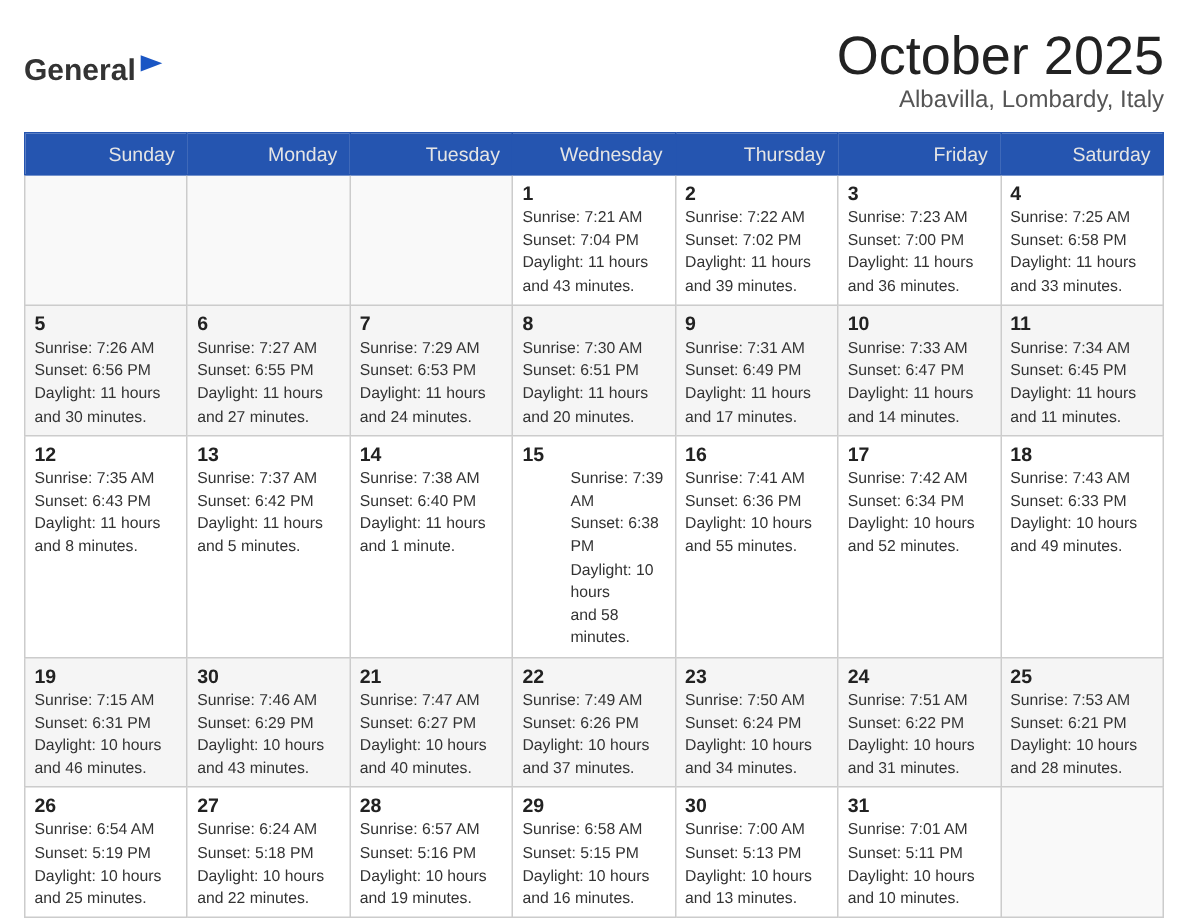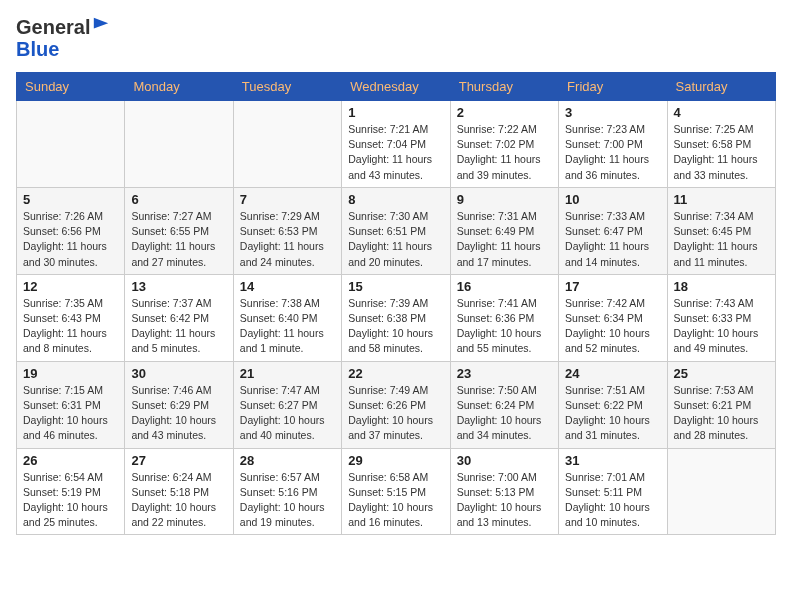--- a/index.html
+++ b/index.html
@@ -43,22 +43,22 @@
       font-size: 16px;
       color: #555;
     }
     table {
       width: 100%;
       border-collapse: collapse;
       font-size: 11px;
     }
     thead tr th {
       background: #2555b0;
-      color: #fdba74;
-      text-align: left;
+      color: #e5e5e5;
+      text-align: right;
       padding: 6px 8px;
       font-size: 13px;
       font-weight: normal;
       border: 1px solid #2555b0;
     }
     tbody tr td {
       border: 1px solid #ccc;
       vertical-align: top;
       padding: 4px 6px;
       min-height: 80px;
@@ -85,24 +85,25 @@
 <body>
 
 <div class="header">
   <div class="logo">
     <div>
       <div class="logo-text">
         <span class="logo-general">General</span><svg class="logo-icon" viewBox="0 0 20 20">
             <polygon points="2,2 18,8 2,14" fill="#1a56c4"></polygon>
           </svg>
       </div>
-      <div class="logo-text">
-        <span class="logo-blue">Blue</span>
-      </div>
     </div>
+  </div>
+  <div class="title-block">
+    <div class="month-title">October 2025</div>
+    <div class="location">Albavilla, Lombardy, Italy</div>
   </div>
 </div>
 
 <table>
   <thead>
     <tr id="weekday-header">
     <th>Sunday</th>
         <th>Monday</th>
         <th>Tuesday</th>
         <th>Wednesday</th>
@@ -213,21 +214,21 @@
         </td>
         <td>
           <span class="day-num">14</span>
           <div class="day-info" style="white-space: pre-line;">Sunrise: 7:38 AM
 Sunset: 6:40 PM
 Daylight: 11 hours
 and 1 minute.</div>
         </td>
         <td>
           <span class="day-num">15</span>
-          <div class="day-info" style="white-space: pre-line;">Sunrise: 7:39 AM
+          <div class="day-info" style="white-space: pre-line; margin-left: 32px;">Sunrise: 7:39 AM
 Sunset: 6:38 PM
 Daylight: 10 hours
 and 58 minutes.</div>
         </td>
         <td>
           <span class="day-num">16</span>
           <div class="day-info" style="white-space: pre-line;">Sunrise: 7:41 AM
 Sunset: 6:36 PM
 Daylight: 10 hours
 and 55 minutes.</div>

